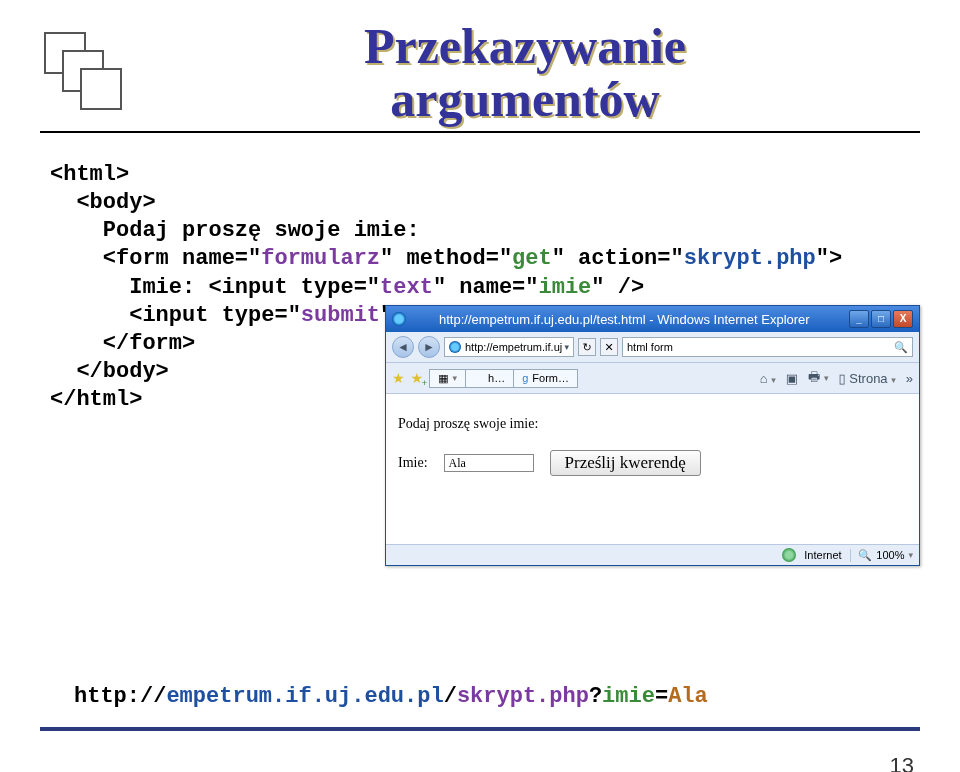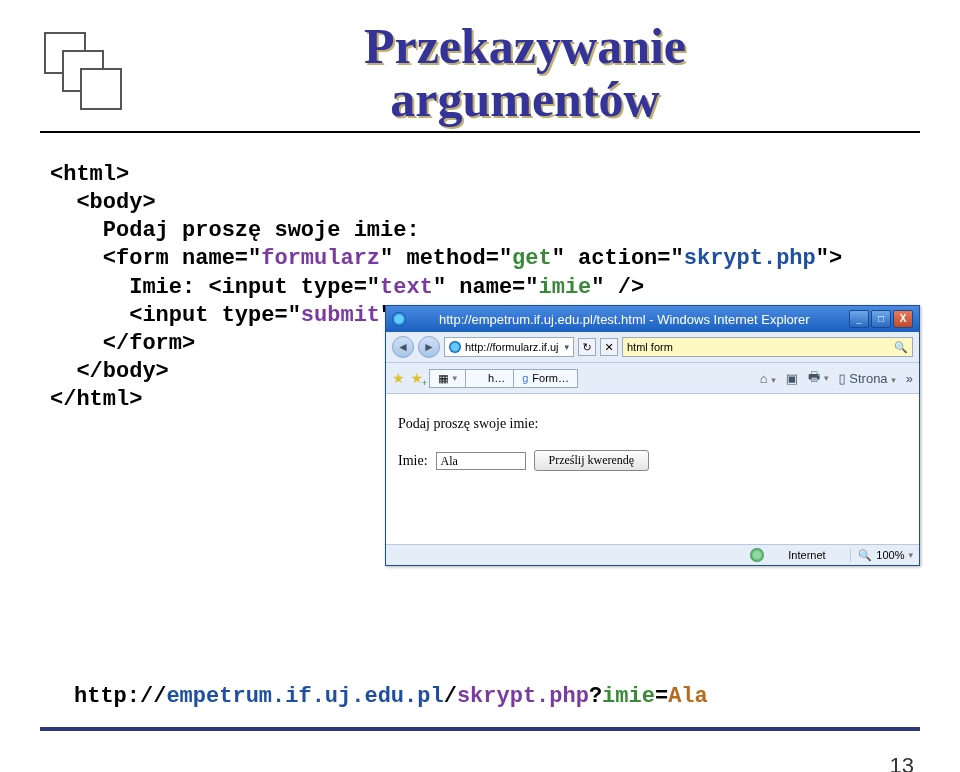--- a/index.html
+++ b/index.html
@@ -138,21 +138,21 @@
     width: 18px; height: 18px;
     border: 1px solid #9ab;
     background: #f0f4fa;
     display: inline-flex; align-items:center; justify-content:center;
     font-size: 11px;
   }
   .searchbox {
     flex: 1;
     display: flex;
     align-items: center;
-    background: #fef9c3;
+    background: #ffffff;
     border: 1px solid #9ab;
     padding: 1px 4px;
     height: 20px;
     font-size: 11px;
   }
   .searchbox .mag { color:#888; margin-left:auto; }
   .tabbar {
     display: flex;
     align-items: center;
     padding: 4px 6px;
@@ -176,44 +176,44 @@
   .tico { font-size:13px; color:#456; }
   .chev { font-size:9px; color:#777; }
   .content {
     background: #fff;
     padding: 14px 12px;
     min-height: 150px;
     font-family: 'Times New Roman', serif;
     font-size: 14px;
   }
   .content p { margin: 8px 0 18px 0; }
-  .formrow { display:flex; align-items:center; gap:8px; }
+  .formrow { display:flex; align-items:center; gap:16px; }
   .formrow .txtinput {
     border: 1px solid #888;
     background:#fff;
     padding: 1px 4px;
     width: 90px;
     height: 18px;
     font-size: 12px;
   }
   .formrow .submitbtn {
     border: 1px solid #888;
     background: linear-gradient(#fdfdfd, #e4e4e4);
     padding: 2px 14px;
-    font-size: 12px;
+    font-size: 17px;
     border-radius: 3px;
   }
   .statusbar {
     display:flex;
     align-items:center;
     background:#e4edf8;
     border-top:1px solid #b8c8e0;
     padding: 3px 6px;
     font-size: 11px;
-    gap: 24px;
+    gap: 8px;
   }
   .statusbar .spacer { flex:1; }
   .globe {
     width:14px; height:14px;
     background: radial-gradient(circle, #8fd8a0 35%, #3a9a50 70%);
     border-radius:50%;
     display:inline-block;
   }
   .zoomsec { display:flex; align-items:center; gap:4px; border-left:1px solid #b8c8e0; padding-left:8px;}
   .url-line {
@@ -270,21 +270,21 @@
       <div class="winbtn">_</div>
       <div class="winbtn">□</div>
       <div class="winbtn closebtn">X</div>
     </div>
   </div>
   <div class="navbar">
     <div class="navbtn">◄</div>
     <div class="navbtn">►</div>
     <div class="addrbox">
       <span class="ie-icon"></span>
-      <span>http://formularz.if.uj</span>
+      <span>http://empetrum.if.uj</span>
       <span class="dropdown-arrow">▾</span>
     </div>
     <div class="navsmall">↻</div>
     <div class="navsmall">✕</div>
     <div class="searchbox">
       <span>html form</span>
       <span class="mag">🔍</span>
     </div>
   </div>
   <div class="tabbar">

